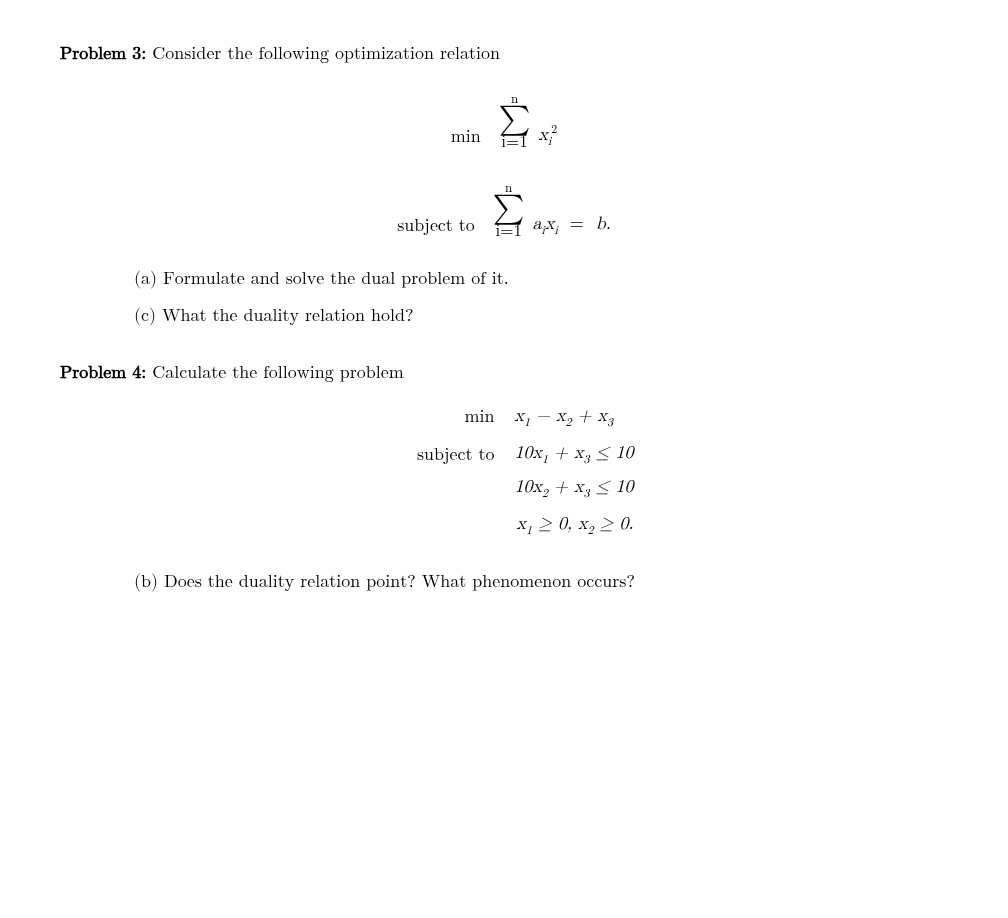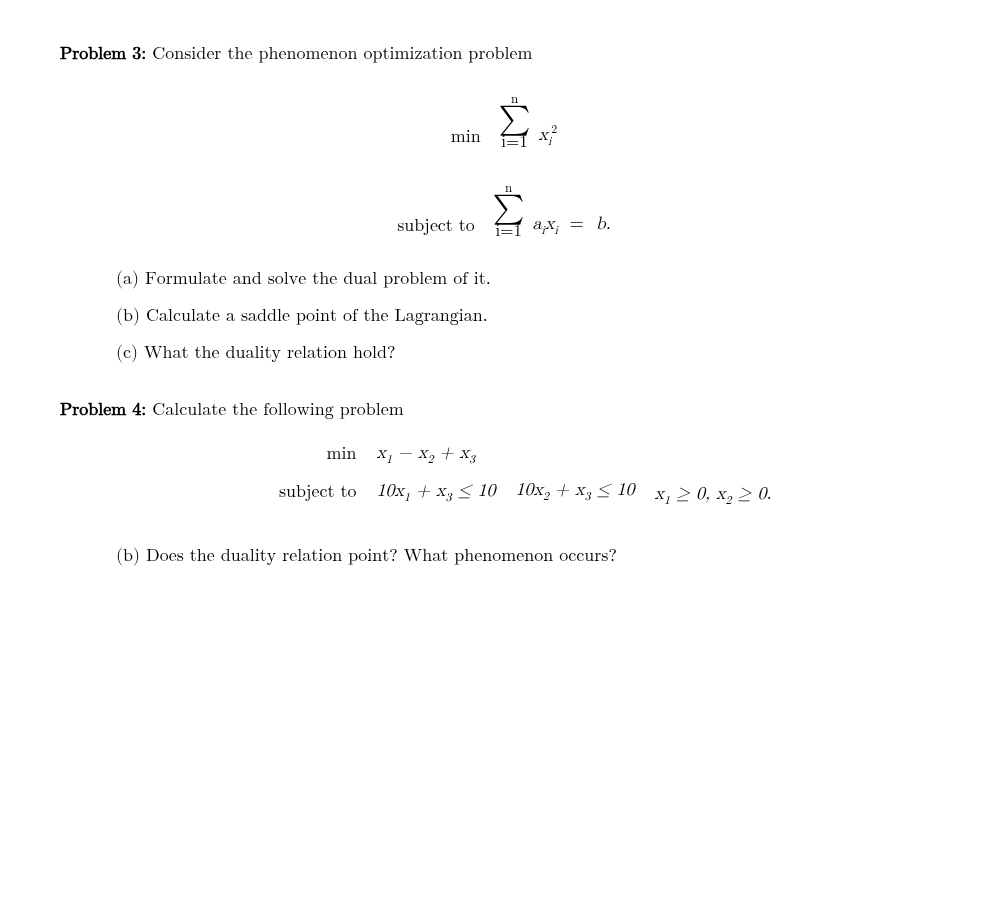--- a/index.html
+++ b/index.html
@@ -66,35 +66,35 @@
       font-size: 30px;
       line-height: 0.9;
     }
 
     .sigma-bot {
       font-size: 17px;
       line-height: 1;
     }
 
     .part-list {
-      margin-left: 56px;
+      margin-left: 74px;
       margin-top: 16px;
     }
 
     .part-item {
       margin-bottom: 10px;
       font-size: 18px;
     }
   </style>
 </head>
 <body>
 
 <div class="problem-block">
   <div class="problem-title">
-    <strong>Problem 3:</strong><span>  Consider the phenomenon optimization problem</span>
+    <strong>Problem 3:</strong><span>  Consider the following optimization relation</span>
   </div>
 
   <div class="math-center">
     <div class="math-display">
       
       <div class="math-row" style="align-items:flex-end; justify-content:center;">
         <span style="font-style:normal; margin-right:14px;">min</span>
         <span class="sigma-block">
           <span class="sigma-top">n</span>
           <span class="sigma-sym">∑</span>
@@ -118,21 +118,20 @@
         </span>
         <span style="font-style:italic; font-size:18px; margin-left:4px;">
           a<span style="font-size:12px; vertical-align:sub; font-style:italic;">i</span>x<span style="font-size:12px; vertical-align:sub; font-style:italic;">i</span><span style="font-style:normal; margin:0 6px;"> = </span>b.
         </span>
       </div>
     </div>
   </div>
 
   <div class="part-list">
     <div class="part-item">(a)  Formulate and solve the dual problem of it.</div>
-    <div class="part-item">(b)  Calculate a saddle point of the Lagrangian.</div>
     <div class="part-item">(c)  What the duality relation hold?</div>
   </div>
 </div>
 
 <div class="problem-block" style="margin-top:30px;">
   <div class="problem-title">
     <strong>Problem 4:</strong><span>  Calculate the following problem</span>
   </div>
 
   <div class="math-center" style="margin-top:16px;">
@@ -142,21 +141,21 @@
       <div style="display:flex; align-items:center; margin-bottom:8px; justify-content:flex-start;">
         <span style="font-style:normal; min-width:120px; text-align:right; margin-right:20px;">min</span>
         <span style="font-style:italic;">
           x<span style="font-size:12px; vertical-align:sub;">1</span> − x<span style="font-size:12px; vertical-align:sub;">2</span> + x<span style="font-size:12px; vertical-align:sub;">3</span>
         </span>
       </div>
 
       
       <div style="display:flex; align-items:flex-start;">
         <span style="font-style:normal; min-width:120px; text-align:right; margin-right:20px; padding-top:2px;">subject to</span>
-        <div style="display:flex; flex-direction:row; align-items:center;gap:20px;">
+        <div style="display:flex; flex-direction:column; align-items:flex-end;">
           <span style="font-style:italic; margin-bottom:6px;">
             10x<span style="font-size:12px; vertical-align:sub;">1</span> + x<span style="font-size:12px; vertical-align:sub;">3</span> ≤ 10
           </span>
           <span style="font-style:italic; margin-bottom:8px;">
             10x<span style="font-size:12px; vertical-align:sub;">2</span> + x<span style="font-size:12px; vertical-align:sub;">3</span> ≤ 10
           </span>
           <span style="font-style:italic;">
             x<span style="font-size:12px; vertical-align:sub;">1</span> ≥ 0, x<span style="font-size:12px; vertical-align:sub;">2</span> ≥ 0.
           </span>
         </div>

